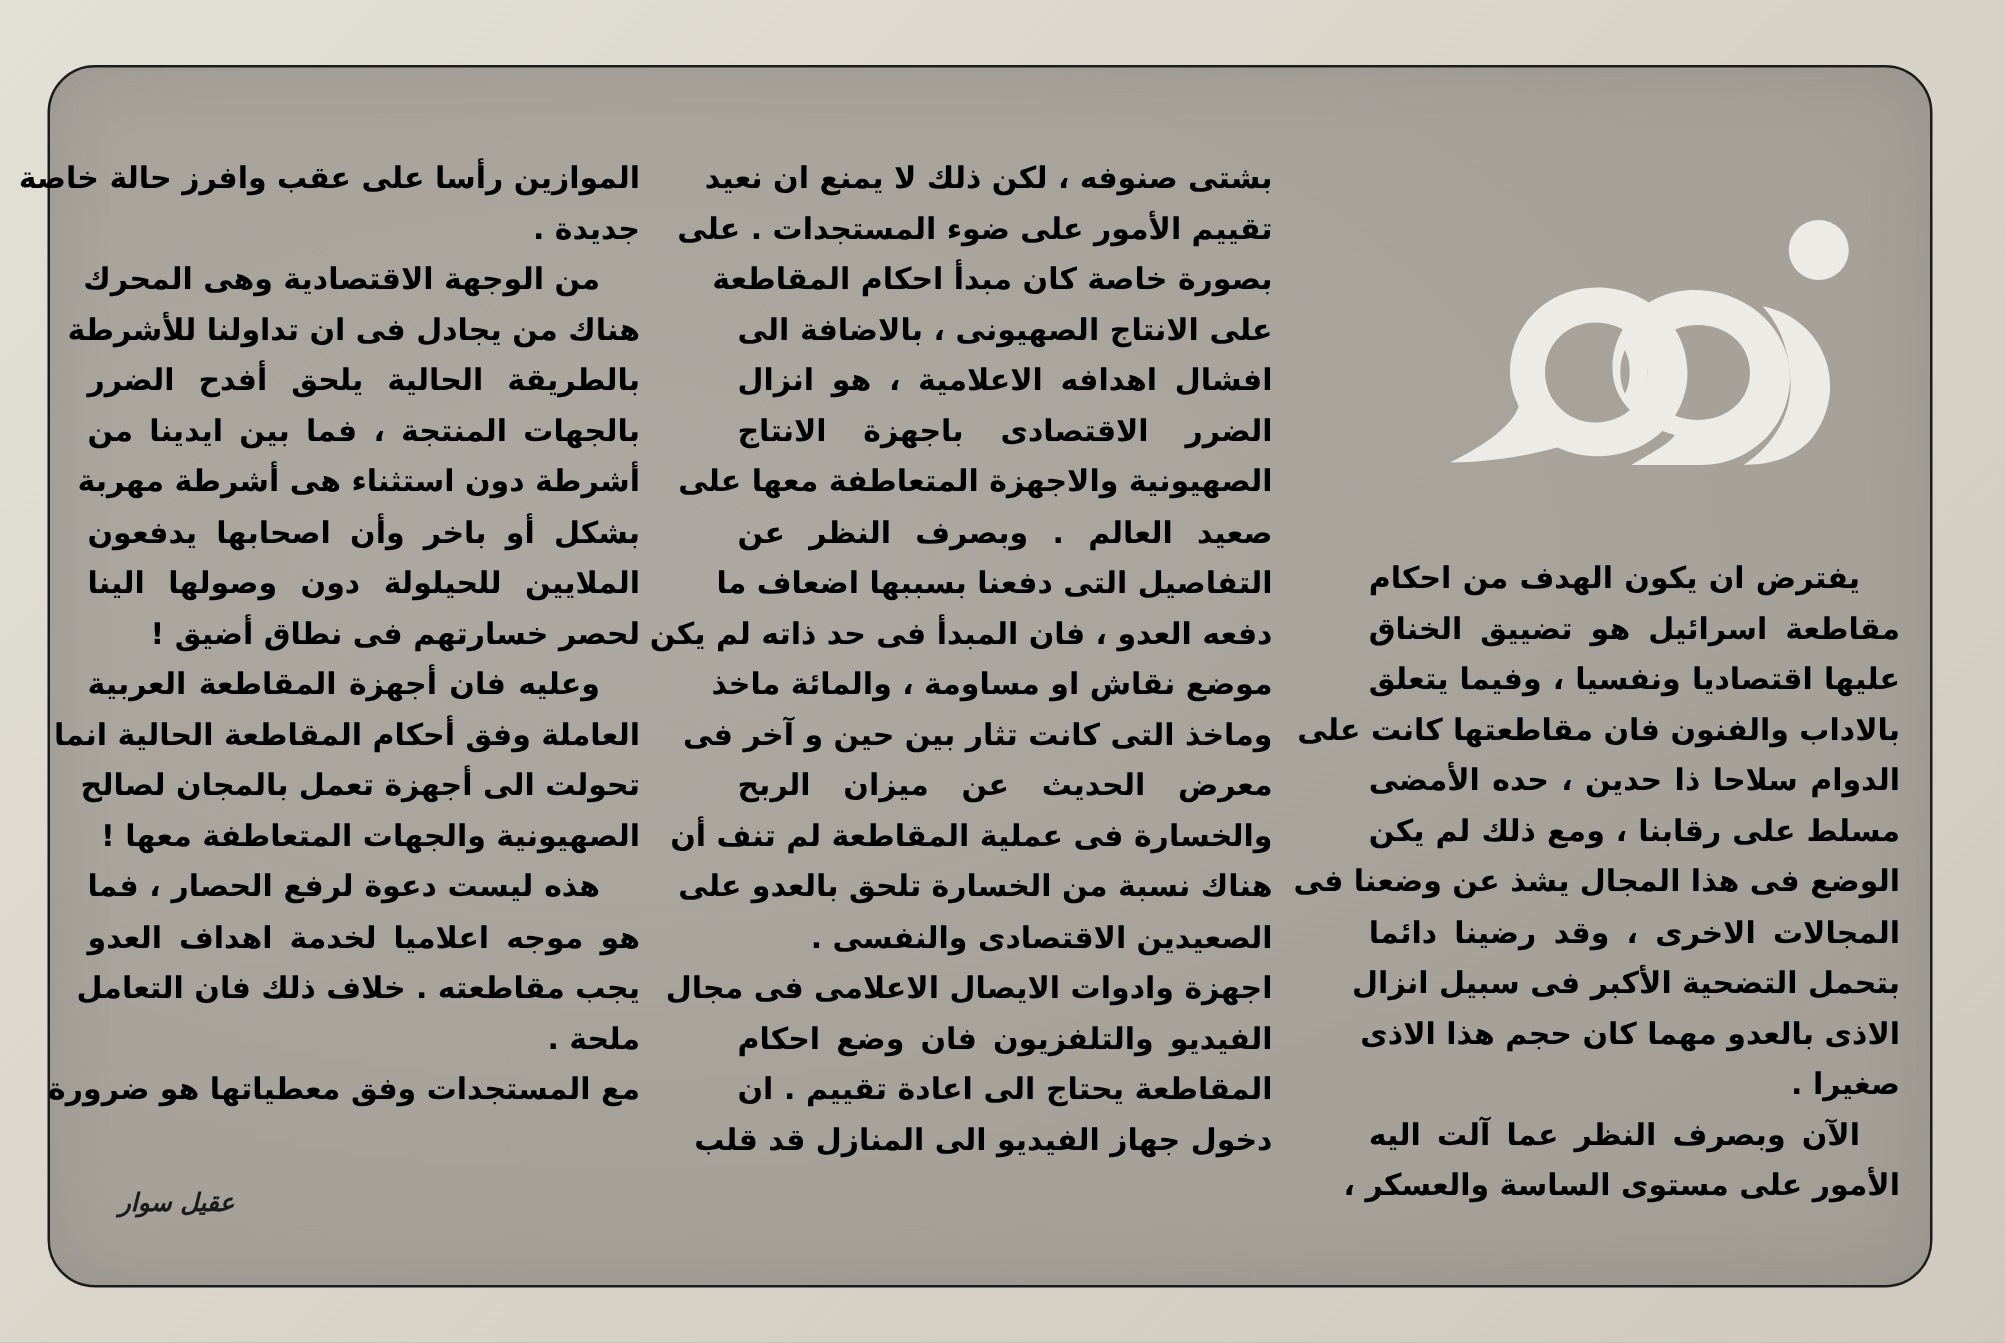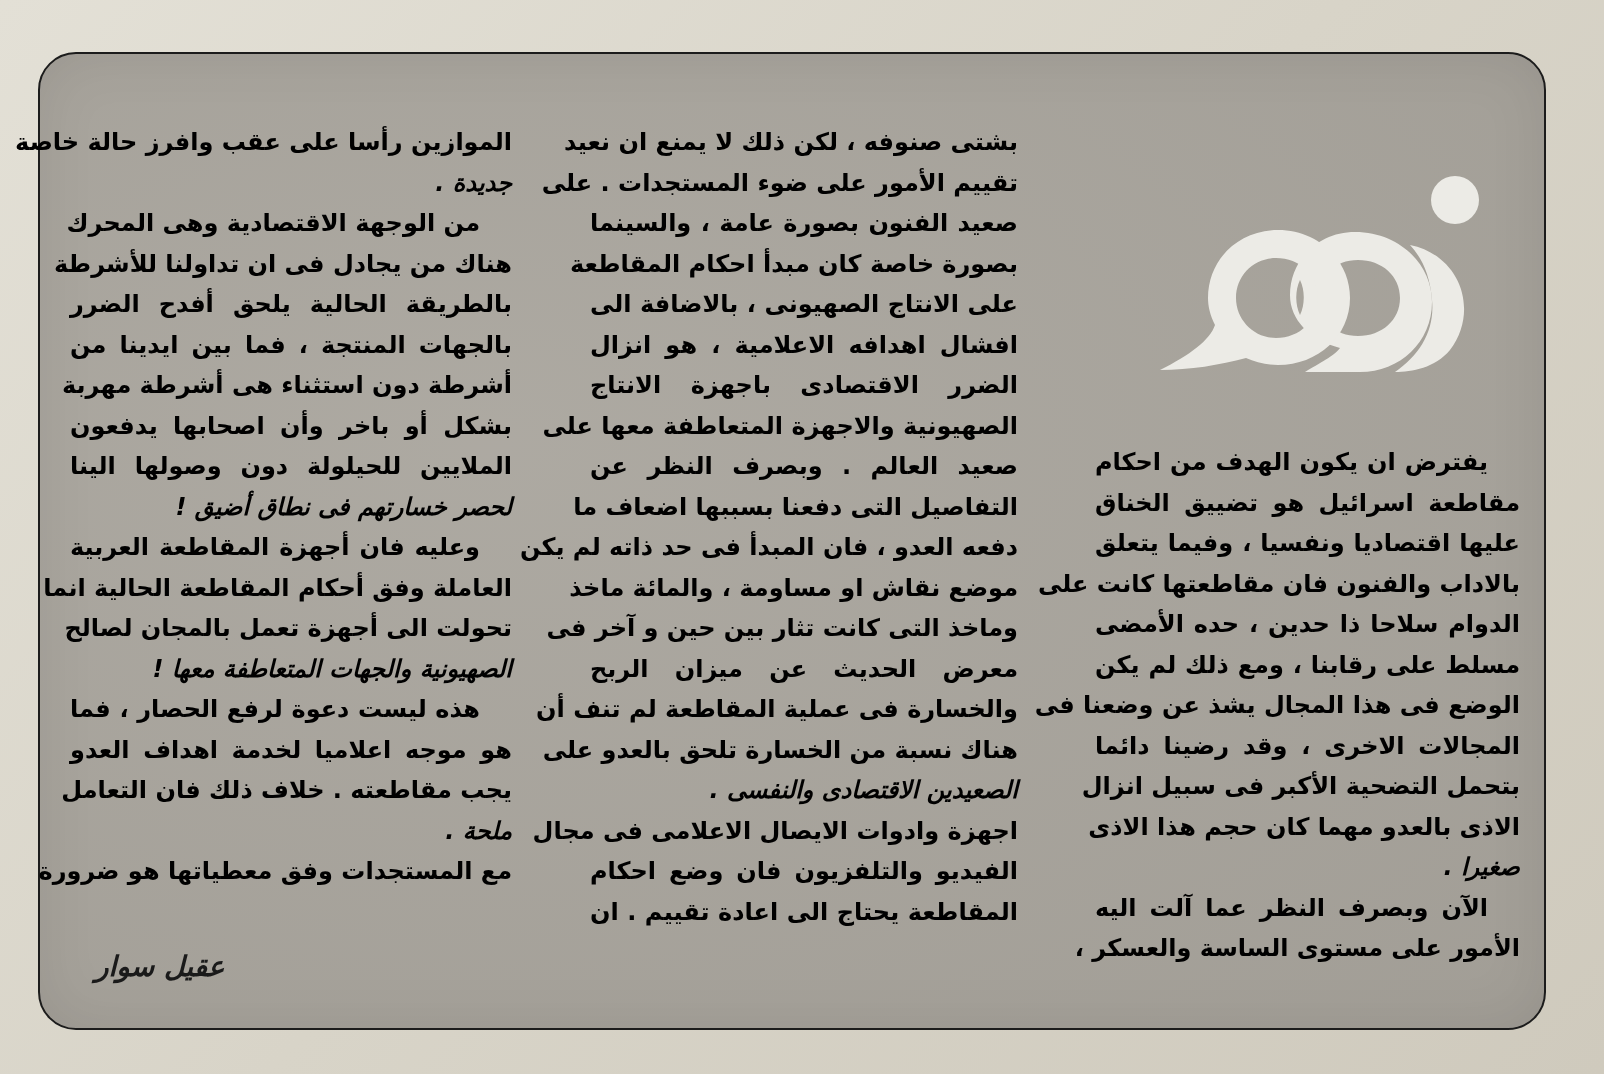--- a/index.html
+++ b/index.html
@@ -51,21 +51,20 @@
     line-height: 40.5px;
   }
   .column .line {
     display: block;
     white-space: nowrap;
     text-align-last: justify;
     text-align: justify;
   }
   .column .line.last {
     text-align-last: right;
-    font-style: italic;
   }
   .column .line.indent {
     padding-right: 32px;
   }
   .col-right {
     left: 1095px;
     top: 442px;
     width: 425px;
   }
   .col-middle {
@@ -85,21 +84,21 @@
     width: 330px;
     height: 220px;
   }
   .signature {
     position: absolute;
     left: 95px;
     top: 950px;
     direction: rtl;
     font-family: "DejaVu Sans", sans-serif;
     font-weight: bold;
-    font-size: 28px;
+    font-size: 20px;
     color: #1a1a1a;
     font-style: italic;
   }
 </style>
 </head>
 <body>
 
 <div class="paper-bg"></div>
 
 <div class="frame"></div>
@@ -131,38 +130,38 @@
   <span class="line">بتحمل التضحية الأكبر فى سبيل انزال</span>
   <span class="line">الاذى بالعدو مهما كان حجم هذا الاذى</span>
   <span class="line last">صغيرا .</span>
   <span class="line indent">الآن وبصرف النظر عما آلت اليه</span>
   <span class="line">الأمور على مستوى الساسة والعسكر ،</span>
 </div>
 
 <div class="column col-middle">
   <span class="line">بشتى صنوفه ، لكن ذلك لا يمنع ان نعيد</span>
   <span class="line">تقييم الأمور على ضوء المستجدات . على</span>
-  <span class="line">صعيد الفنون بصورة عامة ، والسينما</span>
   <span class="line">بصورة خاصة كان مبدأ احكام المقاطعة</span>
   <span class="line">على الانتاج الصهيونى ، بالاضافة الى</span>
   <span class="line">افشال اهدافه الاعلامية ، هو انزال</span>
   <span class="line">الضرر الاقتصادى باجهزة الانتاج</span>
   <span class="line">الصهيونية والاجهزة المتعاطفة معها على</span>
   <span class="line">صعيد العالم . وبصرف النظر عن</span>
   <span class="line">التفاصيل التى دفعنا بسببها اضعاف ما</span>
   <span class="line">دفعه العدو ، فان المبدأ فى حد ذاته لم يكن</span>
   <span class="line">موضع نقاش او مساومة ، والمائة ماخذ</span>
   <span class="line">وماخذ التى كانت تثار بين حين و آخر فى</span>
   <span class="line">معرض الحديث عن ميزان الربح</span>
   <span class="line">والخسارة فى عملية المقاطعة لم تنف أن</span>
   <span class="line">هناك نسبة من الخسارة تلحق بالعدو على</span>
   <span class="line last">الصعيدين الاقتصادى والنفسى .</span>
   <span class="line">اجهزة وادوات الايصال الاعلامى فى مجال</span>
   <span class="line">الفيديو والتلفزيون فان وضع احكام</span>
   <span class="line">المقاطعة يحتاج الى اعادة تقييم . ان</span>
+  <span class="line">دخول جهاز الفيديو الى المنازل قد قلب</span>
 </div>
 
 <div class="column col-left">
   <span class="line">الموازين رأسا على عقب وافرز حالة خاصة</span>
   <span class="line last">جديدة .</span>
   <span class="line indent">من الوجهة الاقتصادية وهى المحرك</span>
   <span class="line">هناك من يجادل فى ان تداولنا للأشرطة</span>
   <span class="line">بالطريقة الحالية يلحق أفدح الضرر</span>
   <span class="line">بالجهات المنتجة ، فما بين ايدينا من</span>
   <span class="line">أشرطة دون استثناء هى أشرطة مهربة</span>

